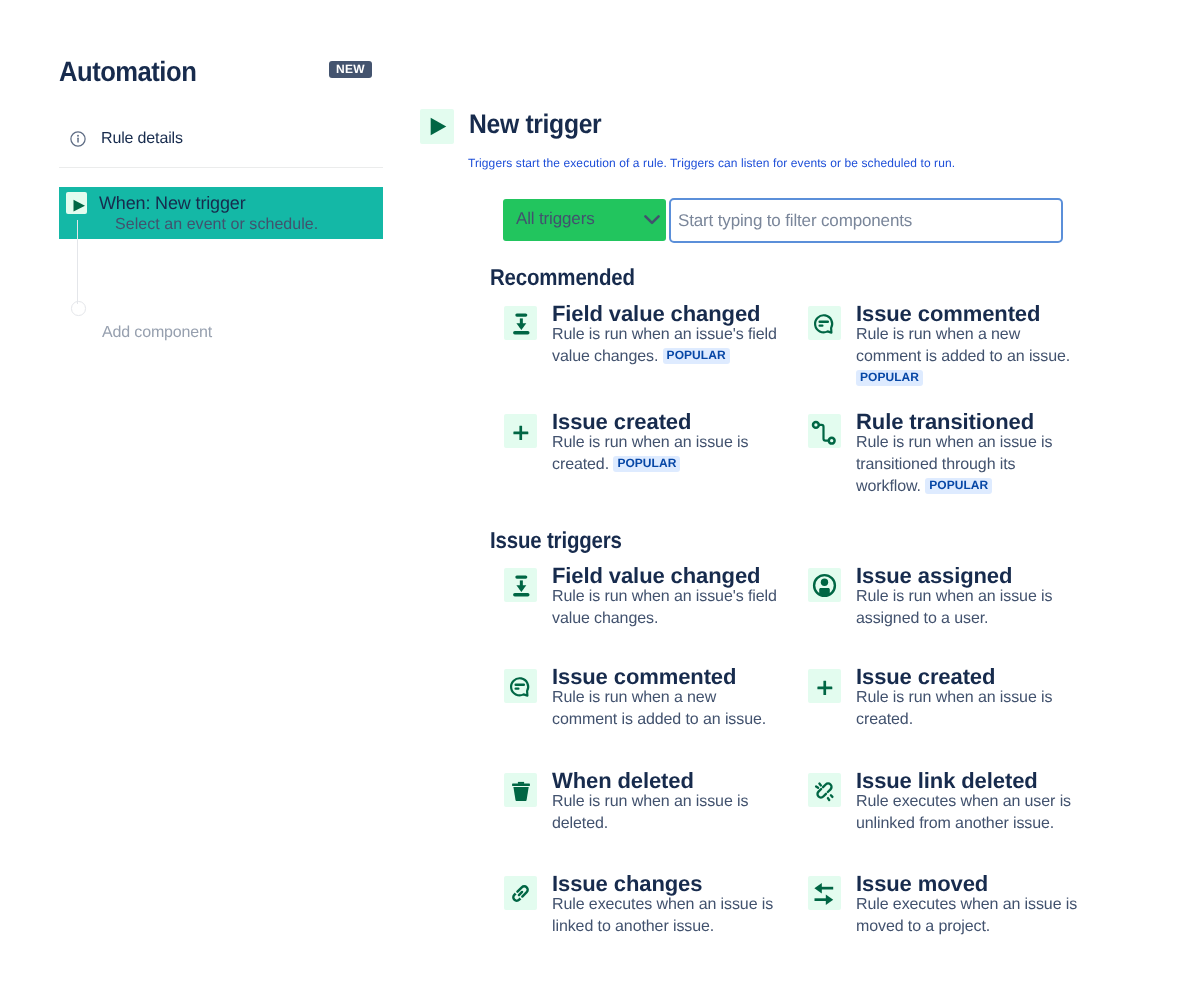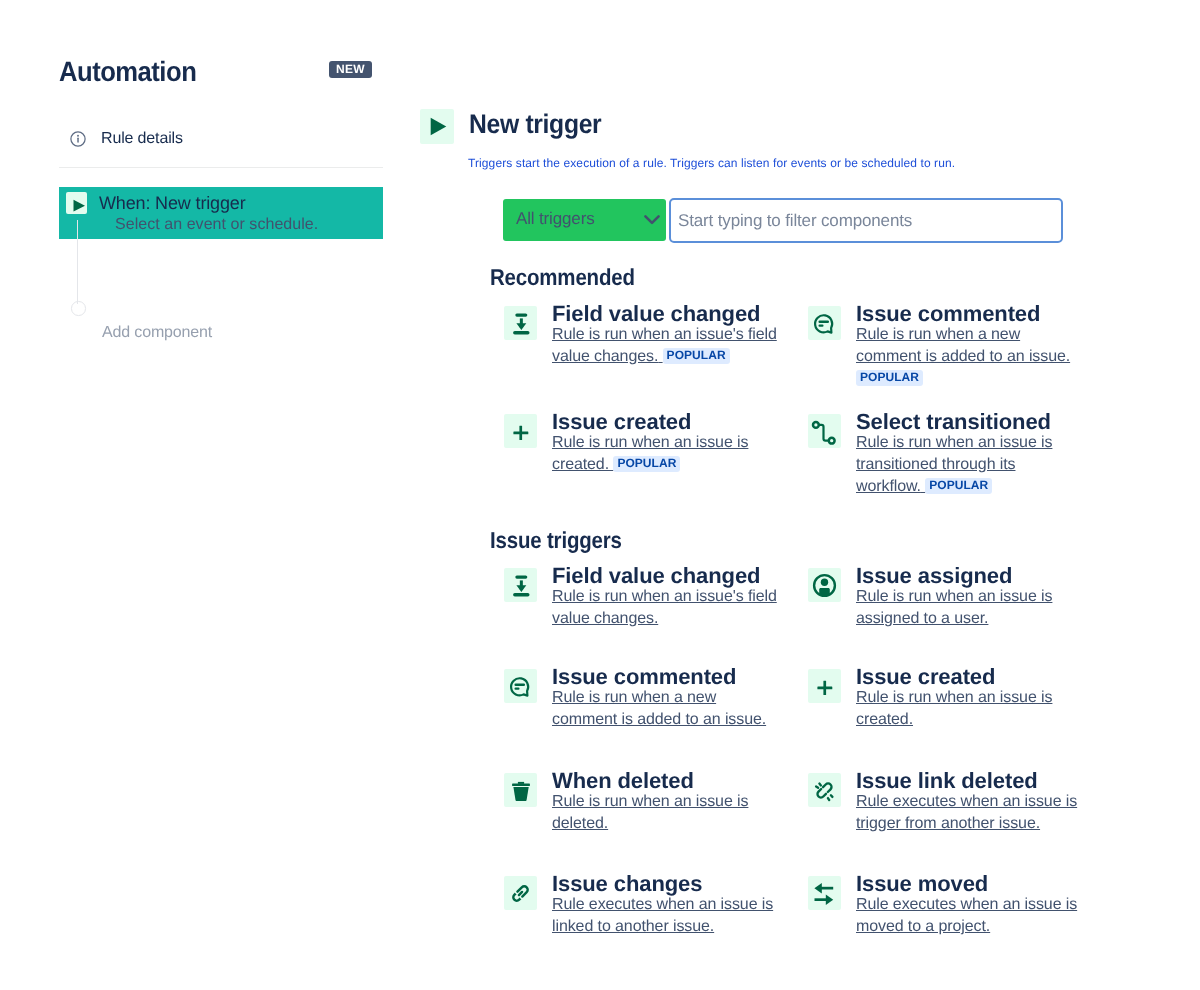--- a/index.html
+++ b/index.html
@@ -56,21 +56,21 @@
   .searchbox .ph{position:absolute;left:7px;top:10px;font-size:17px;color:#7a869a;letter-spacing:-0.15px;line-height:22px;}
 
   .sect-title{position:absolute;font-size:23px;font-weight:700;color:#172b4d;letter-spacing:-0.2px;
     line-height:25px;white-space:nowrap;transform:scaleX(0.89);transform-origin:0 0;}
   .card{position:absolute;width:300px;}
   .card .cico{position:absolute;left:0;top:0;width:33px;height:34px;background:#e3fcef;border-radius:2px;
     display:flex;align-items:center;justify-content:center;}
   .card .cname{position:absolute;left:48px;top:-2px;font-size:22px;font-weight:700;color:#172b4d;white-space:nowrap;
     letter-spacing:-0.1px;line-height:20px;}
   .card .cdesc{position:absolute;left:48px;top:18px;width:226px;font-size:16px;color:#42526e;line-height:22px;
-    letter-spacing:-0.1px;text-decoration:underline;}
+    letter-spacing:-0.1px;}
   .pop{display:inline-block;background:#deebff;color:#0747a6;font-size:12px;font-weight:700;letter-spacing:0.05px;
     border-radius:3px;padding:0 4px;line-height:15.6px;height:15.6px;vertical-align:2px;}
 </style>
 </head>
 <body>
 
 <div class="page">
 
   <div class="sidebar">
     <div class="brand-row">
@@ -170,21 +170,21 @@
           <span class="cdesc"><span>Rule is run when an issue is created.</span> <span class="pop">POPULAR</span></span>
         </div>
         <div class="card" style="left: 408px; top: 414px;">
           <span class="cico">
             <svg width="33" height="33" viewBox="0 0 33 33">
               <path d="M10.9 9.9 H13.6 C14.65 9.9 15.5 10.75 15.5 11.8 V23.8 C15.5 24.85 16.35 25.7 17.4 25.7 H20.7" fill="none" stroke="#006644" stroke-width="2.2" stroke-linecap="round"></path>
               <circle cx="7.9" cy="9.9" r="2.9" fill="none" stroke="#006644" stroke-width="2.5"></circle>
               <circle cx="23.7" cy="25.7" r="2.9" fill="none" stroke="#006644" stroke-width="2.5"></circle>
             </svg>
           </span>
-          <span class="cname">Select transitioned</span>
+          <span class="cname">Rule transitioned</span>
           <span class="cdesc"><span>Rule is run when an issue is transitioned through its workflow.</span> <span class="pop">POPULAR</span></span>
         </div>
         <div class="sect-title" style="left: 90px; top: 528px;">Issue triggers</div>
         <div class="card" style="left: 104px; top: 568px;">
           <span class="cico">
             <svg width="33" height="33" viewBox="0 0 33 33">
               <rect x="11.3" y="6.4" width="12" height="3.3" rx="1.6" fill="#006644"></rect>
               <rect x="9.1" y="24" width="16.4" height="3.4" rx="1.7" fill="#006644"></rect>
               <rect x="15.85" y="11.4" width="3.0" height="9.4" fill="#006644"></rect>
               <path d="M12.4 16.3 L17.35 23.0 L22.3 16.3 Z" fill="#006644"></path>
@@ -246,21 +246,21 @@
             <svg width="33" height="33" viewBox="0 0 33 33">
               <path d="M15.02 13.18 L17.70 10.49 A3.4 3.4 0 0 1 22.51 15.30 L19.82 17.98" fill="none" stroke="#006644" stroke-width="2.35" stroke-linecap="round"></path>
               <path d="M17.98 19.82 L15.30 22.51 A3.4 3.4 0 0 1 10.49 17.70 L13.18 15.02" fill="none" stroke="#006644" stroke-width="2.35" stroke-linecap="round"></path>
               <path d="M11.4 9.6 L12.9 11.4" stroke="#006644" stroke-width="2.35" stroke-linecap="round"></path>
               <path d="M8.1 12.5 L10.1 13.8" stroke="#006644" stroke-width="2.35" stroke-linecap="round"></path>
               <path d="M22.9 21.3 L24.4 22.9" stroke="#006644" stroke-width="2.35" stroke-linecap="round"></path>
               <path d="M19.9 24.1 L21.2 26.0" stroke="#006644" stroke-width="2.35" stroke-linecap="round"></path>
             </svg>
           </span>
           <span class="cname">Issue link deleted</span>
-          <span class="cdesc"><span>Rule executes when an issue is trigger from another issue.</span></span>
+          <span class="cdesc"><span>Rule executes when an user is unlinked from another issue.</span></span>
         </div>
         <div class="card" style="left: 104px; top: 876px;">
           <span class="cico">
             <svg width="33" height="33" viewBox="0 0 33 33">
               <path d="M19.58 18.30 L15.19 22.69 A3.45 3.45 0 0 1 10.31 17.81 L14.70 13.42" fill="none" stroke="#006644" stroke-width="2.4" stroke-linecap="round"></path>
               <path d="M13.42 14.70 L17.81 10.31 A3.45 3.45 0 0 1 22.69 15.19 L18.30 19.58" fill="none" stroke="#e3fcef" stroke-width="5.4" stroke-linecap="round"></path>
               <path d="M13.42 14.70 L17.81 10.31 A3.45 3.45 0 0 1 22.69 15.19 L18.30 19.58" fill="none" stroke="#006644" stroke-width="2.4" stroke-linecap="round"></path>
               <path d="M14.94 18.06 L18.06 14.94" fill="none" stroke="#006644" stroke-width="2.4" stroke-linecap="round"></path>
             </svg>
           </span>

